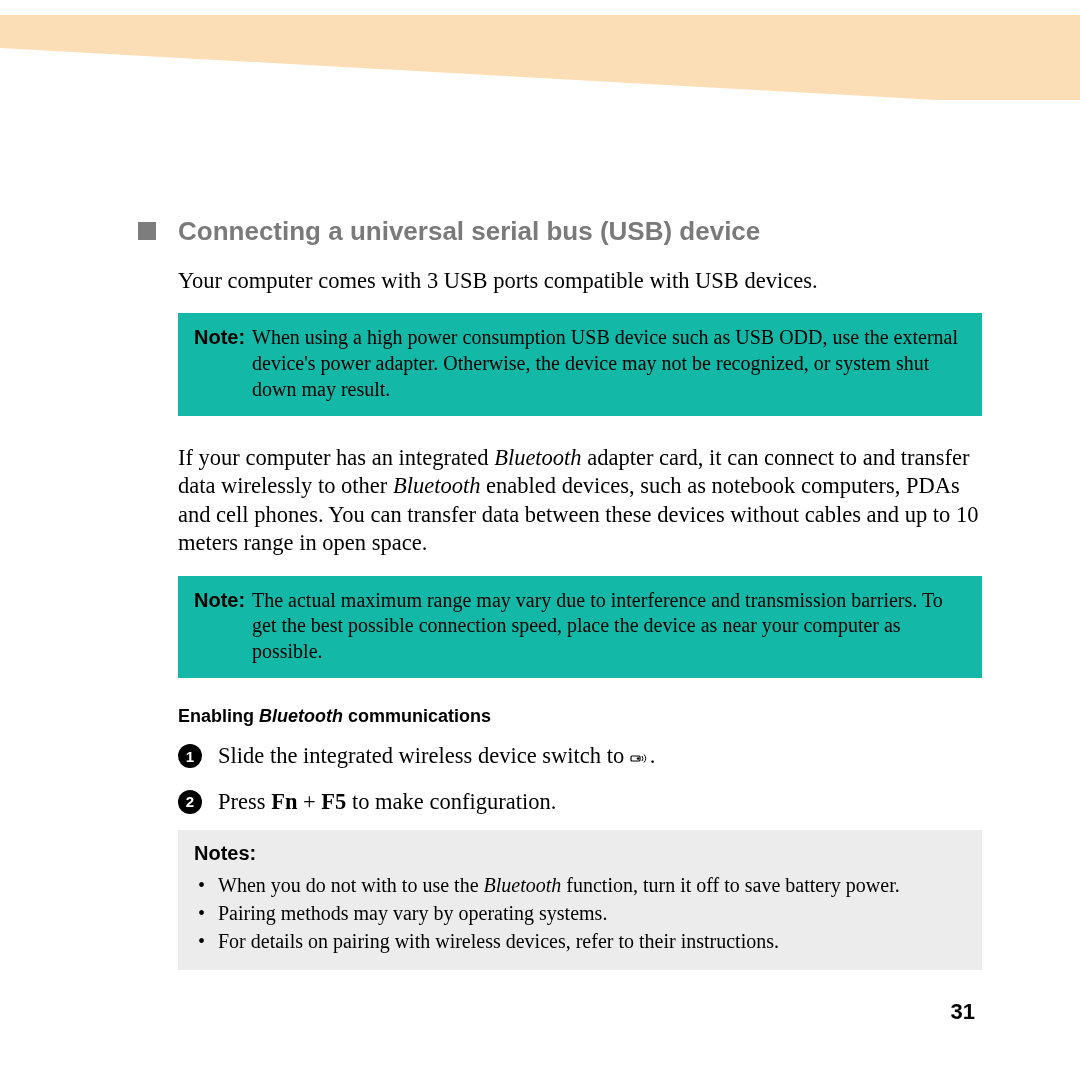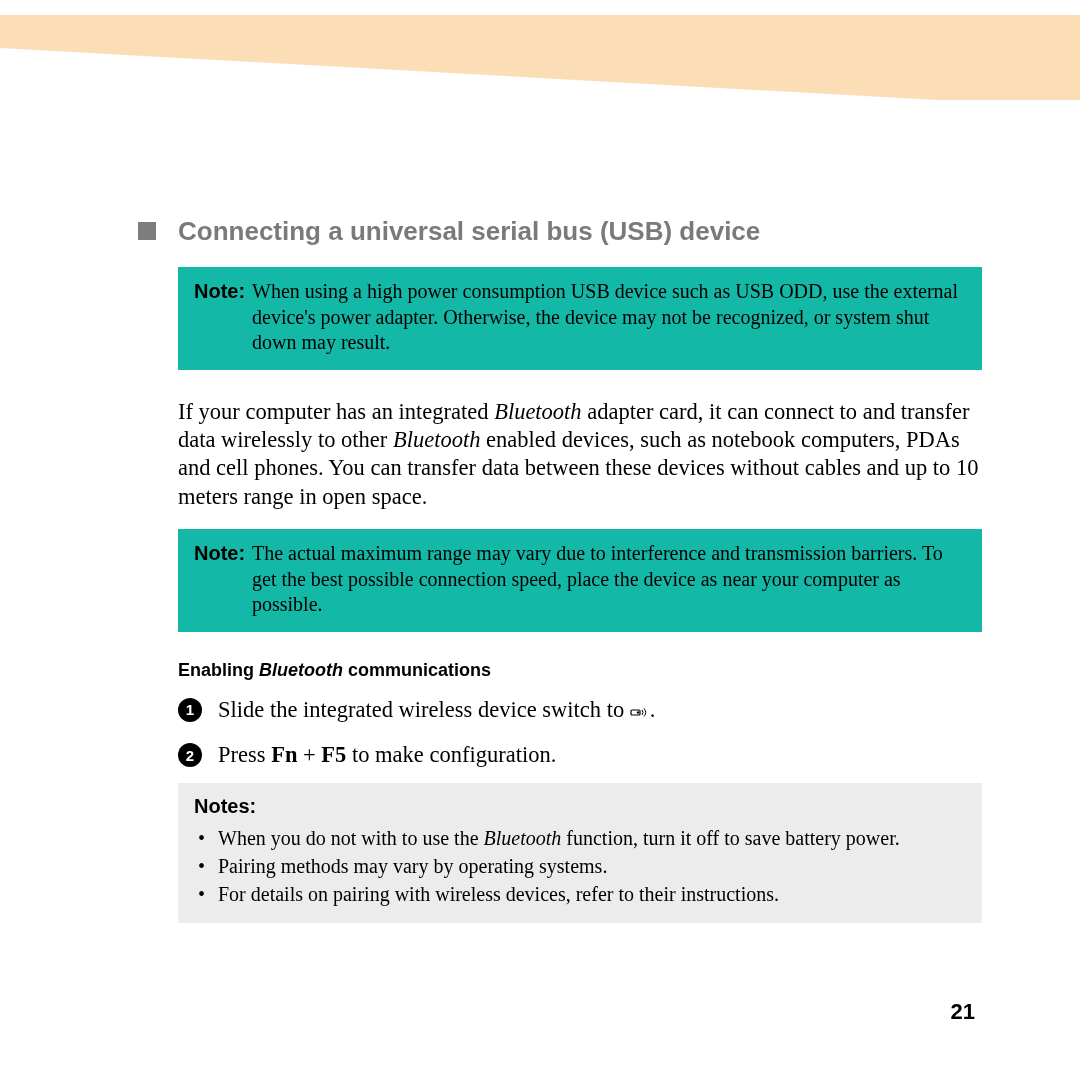--- a/index.html
+++ b/index.html
@@ -40,20 +40,21 @@
 <div class="page">
   <div class="topband"></div>
   <div class="wedge"></div>
 
   <div class="content">
 
     <div class="sec-row">
       <div class="sq"></div>
       <div class="sec-title">Connecting a universal serial bus (USB) device</div>
     </div>
+    <div class="body">Your computer comes with 3 USB ports compatible with USB devices.</div>
     <div class="notebox">
       <div class="row">
         <div class="lbl">Note:</div>
         <div class="txt">When using a high power consumption USB device such as USB ODD, use the external device's power adapter. Otherwise, the device may not be recognized, or system shut down may result.</div>
       </div>
     </div>
 
     <div class="body">
       <span>If your computer has an integrated </span><span class="ital">Bluetooth</span><span> adapter card, it can connect to and transfer data wirelessly to other </span><span class="ital">Bluetooth</span><span> enabled devices, such as notebook computers, PDAs and cell phones. You can transfer data between these devices without cables and up to 10 meters range in open space.</span>
     </div>
@@ -93,14 +94,14 @@
         <li>
           <span>When you do not with to use the </span><span class="ital">Bluetooth</span><span> function, turn it off to save battery power.</span>
         </li>
         <li>Pairing methods may vary by operating systems.</li>
         <li>For details on pairing with wireless devices, refer to their instructions.</li>
       </ul>
     </div>
 
   </div>
 
-  <div class="pagenum">21</div>
+  <div class="pagenum">31</div>
 </div>
 
 </body></html>

